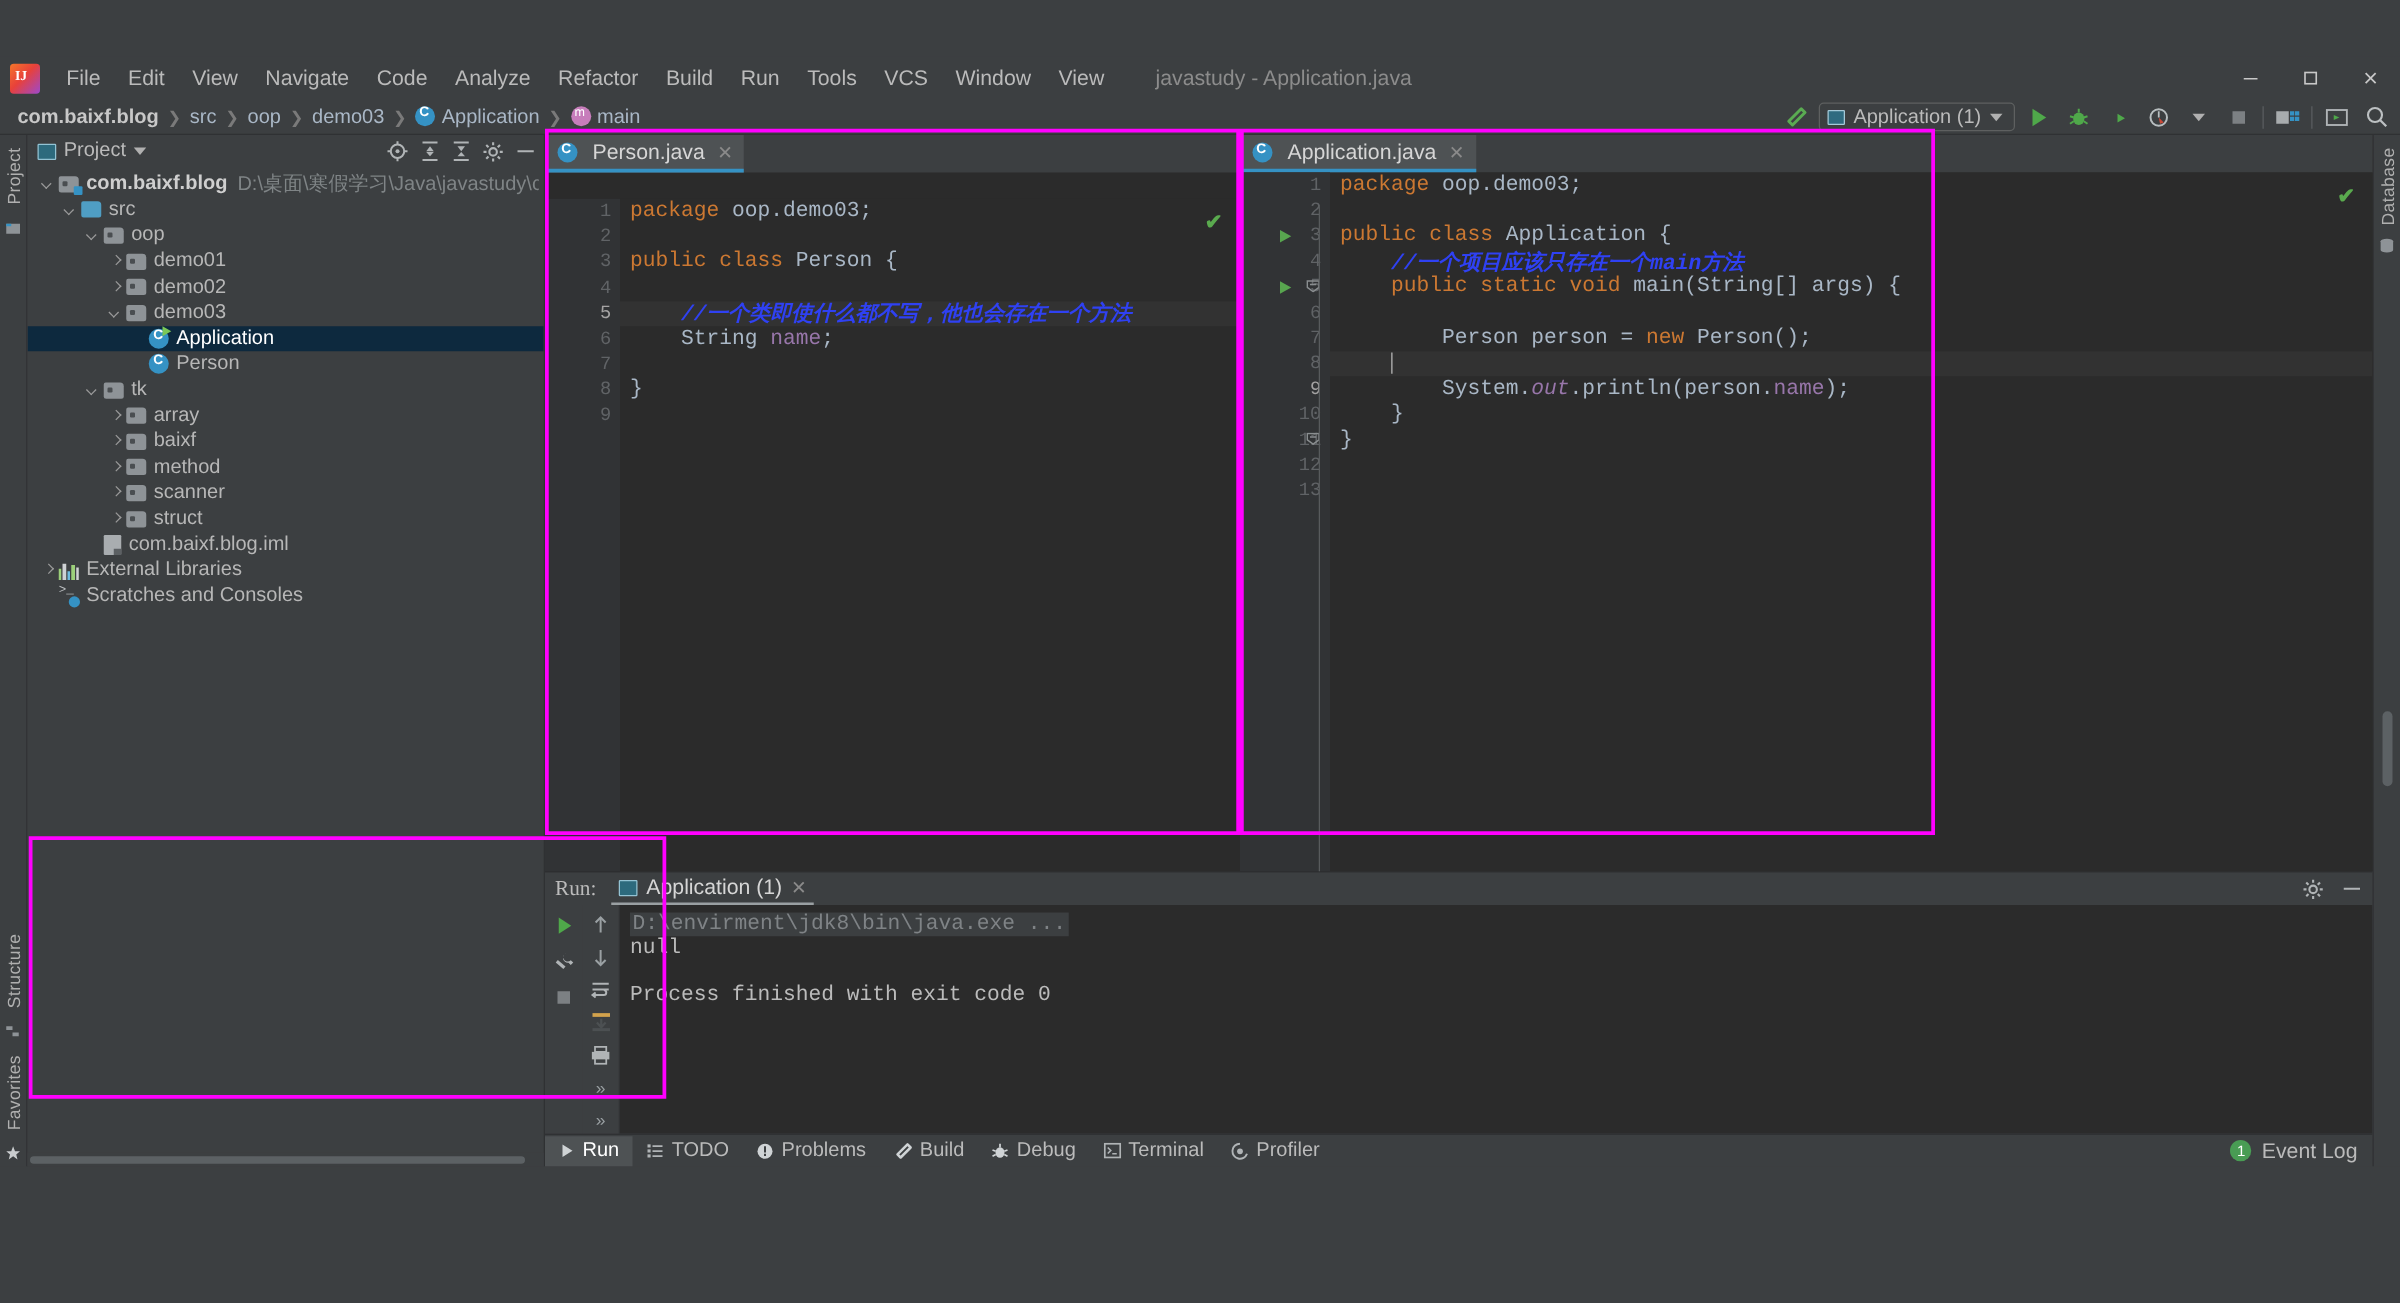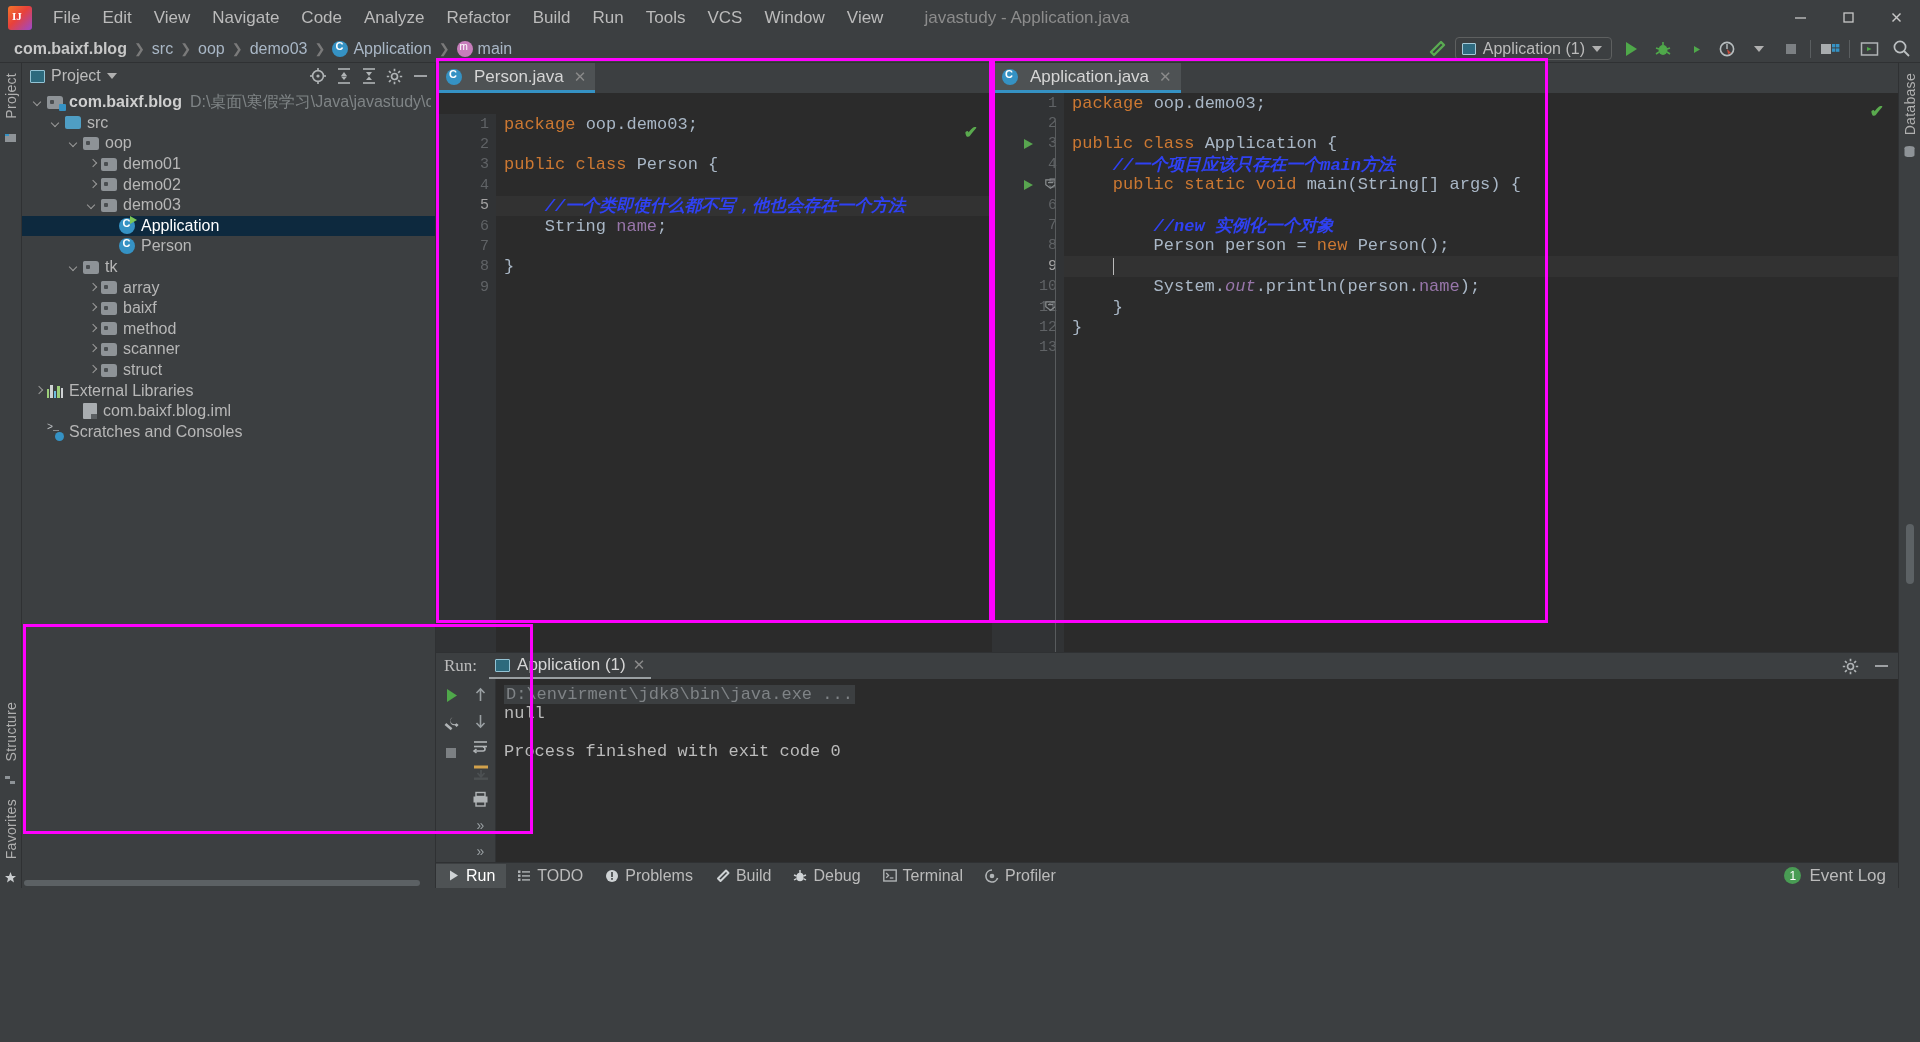--- a/index.html
+++ b/index.html
@@ -1,21 +1,21 @@
 <!DOCTYPE html>
 <html><head>
 <meta charset="utf-8">
 <style>
   * { box-sizing: border-box; margin:0; padding:0; }
   body {
     width:1920px; height:1042px; overflow:hidden;
     background:#3c3f41; color:#bbbbbb;
     font-family:"Liberation Sans", sans-serif; font-size:17px;
   }
-  .app { position:relative; width:1920px; height:888px; display:flex; flex-direction:column; }
+  .app { position:relative; width:1920px; height:888px; display:flex; flex-direction:column;margin-top:45px; }
 
   
   .titlebar { height:35px; background:#3c3f41; display:flex; align-items:center; flex:0 0 35px; }
   .logo { width:24px; height:24px; margin:0 10px 0 8px; position:relative; flex:0 0 auto; }
   .logo .l1 { position:absolute; left:0; top:0; width:24px; height:24px; background:linear-gradient(135deg,#f4762a 0%,#e8413a 45%,#9c49cd 100%); border-radius:3px;}
   .logo .l2 { position:absolute; left:4px; top:4px; color:#fff; font-size:11px; font-weight:bold; font-family:"Liberation Serif", serif;}
   .menu { display:flex; align-items:center; gap:0; }
   .menu-item { padding:4px 11px; color:#bbbbbb; font-size:17px; white-space:nowrap; }
   .win-title { margin-left:30px; color:#8c8c8c; font-size:17px; white-space:nowrap; }
   .winbtns { margin-left:auto; display:flex; align-items:center; }
@@ -457,36 +457,36 @@
             <span class="fold"></span>
             <span class="">scanner</span>
           </div>
           <div class="row">
             <span style="display:inline-block;width:64px;flex:0 0 64px;"></span>
             <span class="arrow closed"></span>
             <span class="fold"></span>
             <span class="">struct</span>
           </div>
           <div class="row">
+            <span style="display:inline-block;width:46px;flex:0 0 46px;"></span>
+            <span class="arrow"></span>
+            <span class="imlicon"></span>
+            <span class="">com.baixf.blog.iml</span>
+          </div>
+          <div class="row">
             <span style="display:inline-block;width:10px;flex:0 0 10px;"></span>
             <span class="arrow closed"></span>
             <span class="libicon">
               <i style="height:9px;background:#9ccf7a"></i>
               <i style="height:13px;background:#cfd2d4"></i>
               <i style="height:7px;background:#6fbce0"></i>
               <i style="height:12px;background:#9ccf7a"></i>
               <i style="height:10px;background:#cfd2d4"></i>
             </span>
             <span class="">External Libraries</span>
-          </div>
-          <div class="row">
-            <span style="display:inline-block;width:46px;flex:0 0 46px;"></span>
-            <span class="arrow"></span>
-            <span class="imlicon"></span>
-            <span class="">com.baixf.blog.iml</span>
           </div>
           <div class="row">
             <span style="display:inline-block;width:10px;flex:0 0 10px;"></span>
             <span class="arrow"></span>
             <span class="scricon"></span>
             <span class="">Scratches and Consoles</span>
           </div>
         </div>
       <div class="pw-scroll">
           <i></i>
@@ -566,21 +566,20 @@
                 <div class="gline">13</div>
               </div>
             <div class="foldline"></div>
             <div class="code" id="code-right">
                 <div class="cline"><span class="kw">package </span><span class="ty">oop.demo03</span><span class="ty">;</span></div>
                 <div class="cline">&nbsp;</div>
                 <div class="cline"><span class="kw">public class </span><span class="ty">Application </span><span class="ty">{</span></div>
                 <div class="cline"><span class="cm">    //一个项目应该只存在一个main方法</span></div>
                 <div class="cline"><span class="ty">    </span><span class="kw">public static void </span><span class="ty">main</span><span class="ty">(String[] args) {</span></div>
                 <div class="cline">&nbsp;</div>
-                <div class="cline"><span class="cm">        //new 实例化一个对象</span></div>
                 <div class="cline"><span class="ty">        Person person = </span><span class="kw">new </span><span class="ty">Person();</span></div>
                 <div class="cline hl"><span style="white-space:pre">    </span><span class="caret-blink"></span></div>
                 <div class="cline"><span class="ty">        System.</span><span class="sf">out</span><span class="ty">.println(person.</span><span class="fld">name</span><span class="ty">);</span></div>
                 <div class="cline"><span class="ty">    }</span></div>
                 <div class="cline"><span class="ty">}</span></div>
                 <div class="cline">&nbsp;</div>
               </div>
             <div class="checkmark">✔</div>
           </div>
         </div>

